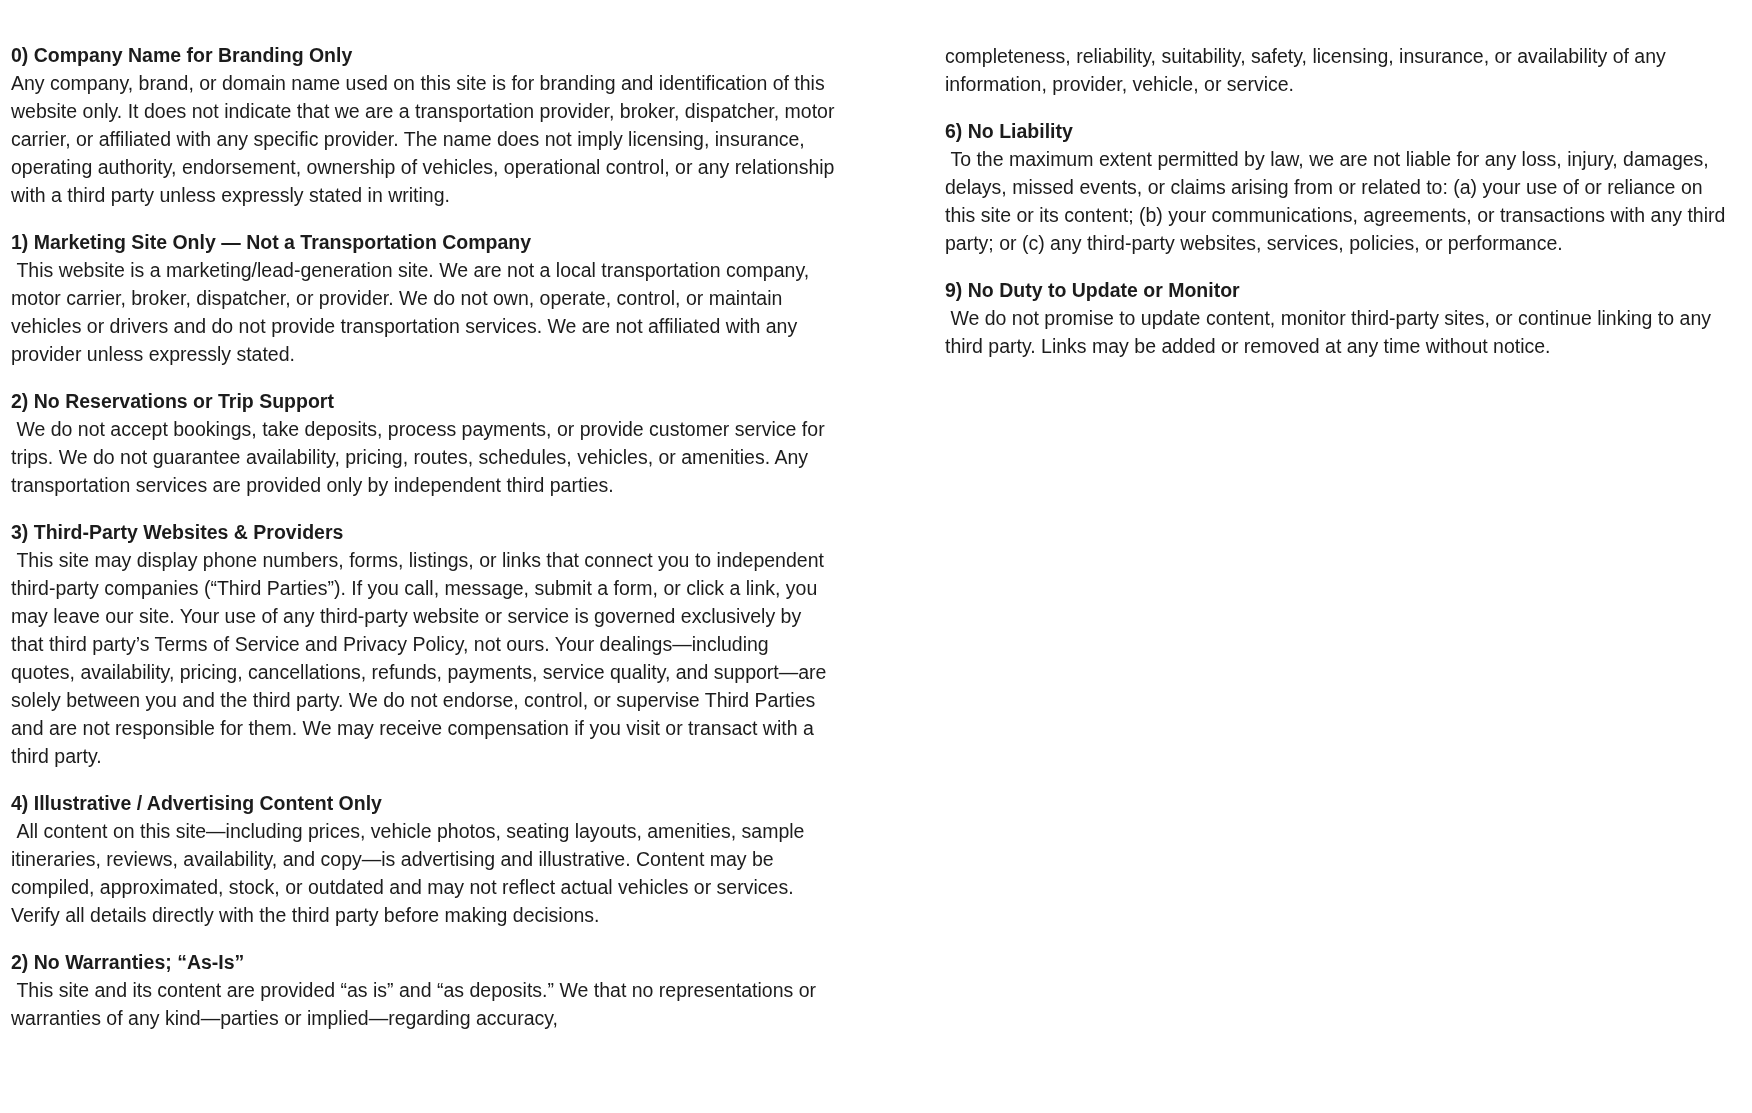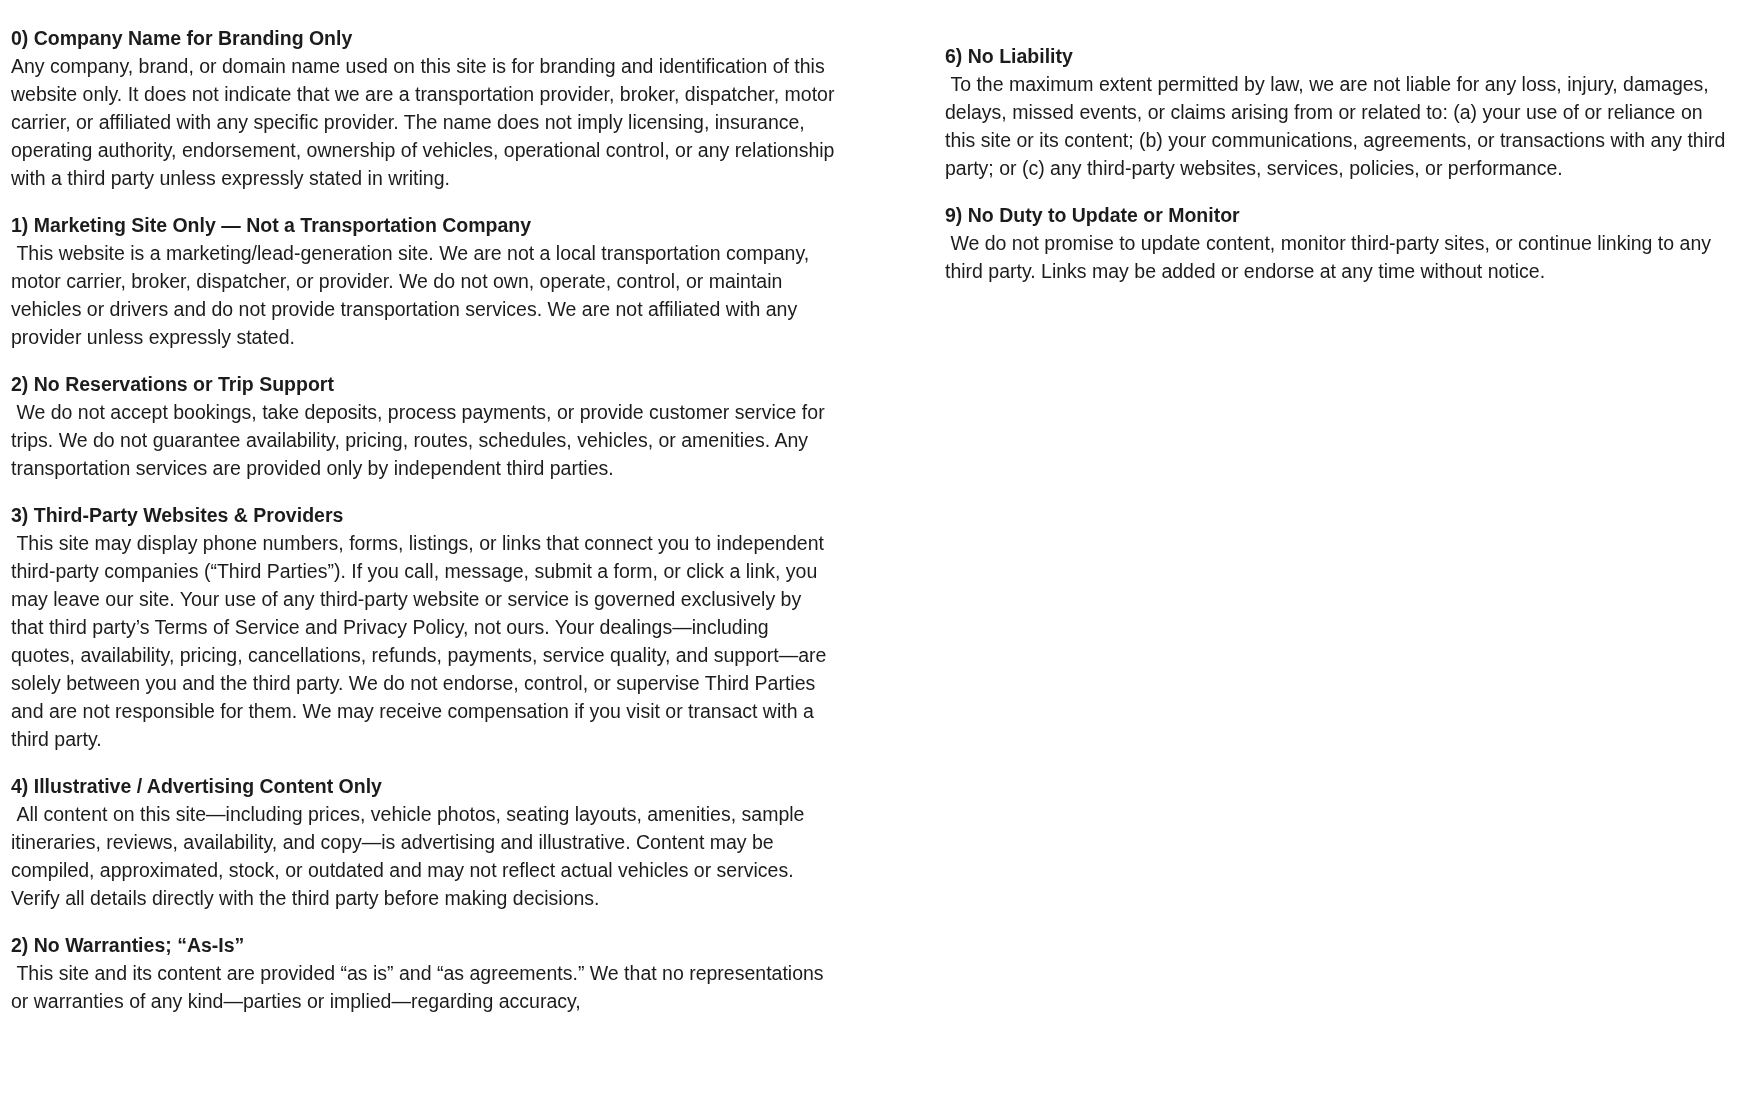--- a/index.html
+++ b/index.html
@@ -18,21 +18,21 @@
     -webkit-font-smoothing: antialiased;
   }
   .doc {
     display: flex;
     padding: 24px 0 0 11px;
     column-gap: 110px;
   }
   .col {
     flex: 0 0 auto;
   }
-  .col-left  { width: 824px; }
+  .col-left  { width: 824px; margin-top: 17px; }
   .col-right { width: 792px; padding-top: 18px; }
   p.section {
     margin: 0;
     padding: 0;
   }
   p.section + p.section {
     margin-top: 19px;
   }
   .sec-heading {
     font-weight: 700;
@@ -42,19 +42,20 @@
 </head>
 <body style="background: rgb(255, 255, 255); color: rgb(28, 28, 28);">
 
 <div class="doc">
   <div class="col col-left">
       <p class="section"><span class="sec-heading">0) Company Name for Branding Only</span><br><span>Any company, brand, or domain name used on this site is for branding and identification of this website only. It does not indicate that we are a transportation provider, broker, dispatcher, motor carrier, or affiliated with any specific provider. The name does not imply licensing, insurance, operating authority, endorsement, ownership of vehicles, operational control, or any relationship with a third party unless expressly stated in writing.</span></p>
       <p class="section"><span class="sec-heading">1) Marketing Site Only — Not a Transportation Company</span><br><span>&nbsp;This website is a </span><b>marketing/lead-generation</b><span> site. We are </span><b>not</b><span> a local transportation company, motor carrier, broker, dispatcher, or provider. We </span><b>do not</b><span> own, operate, control, or maintain vehicles or drivers and </span><b>do not</b><span> provide transportation services. We are </span><b>not affiliated</b><span> with any provider unless expressly stated.</span></p>
       <p class="section"><span class="sec-heading">2) No Reservations or Trip Support</span><br><span>&nbsp;We </span><b>do not</b><span> accept bookings, take deposits, process payments, or provide customer service for trips. We </span><b>do not</b><span> guarantee availability, pricing, routes, schedules, vehicles, or amenities. Any transportation services are provided </span><b>only</b><span> by independent third parties.</span></p>
       <p class="section"><span class="sec-heading">3) Third-Party Websites &amp; Providers</span><br><span>&nbsp;This site may display phone numbers, forms, listings, or links that connect you to </span><b>independent third-party</b><span> companies (“Third Parties”). If you call, message, submit a form, or click a link, you may leave our site. Your use of any third-party website or service is governed </span><b>exclusively</b><span> by that third party’s </span><b>Terms of Service</b><span> and </span><b>Privacy Policy</b><span>, </span><b>not ours</b><span>. Your dealings—including quotes, availability, pricing, cancellations, refunds, payments, service quality, and support—are </span><b>solely between you and the third party</b><span>. We do </span><b>not</b><span> endorse, control, or supervise Third Parties and are </span><b>not responsible</b><span> for them. We may receive compensation if you visit or transact with a third party.</span></p>
       <p class="section"><span class="sec-heading">4) Illustrative / Advertising Content Only</span><br><span>&nbsp;All content on this site—including prices, vehicle photos, seating layouts, amenities, sample itineraries, reviews, availability, and copy—is </span><b>advertising and illustrative</b><span>. Content may be compiled, approximated, stock, or outdated and may </span><b>not</b><span> reflect actual vehicles or services. Verify all details </span><b>directly with the third party</b><span> before making decisions.</span></p>
-      <p class="section"><span class="sec-heading">2) No Warranties; “As-Is”</span><br><span>&nbsp;This site and its content are provided </span><b>“as is”</b><span> and </span><b>“as agreements.”</b><span> We that </span><b>no representations or warranties</b><span> of any kind—parties or implied—regarding accuracy,</span></p>
+      <p class="section"><span class="sec-heading">2) No Warranties; “As-Is”</span><br><span>&nbsp;This site and its content are provided </span><b>“as is”</b><span> and </span><b>“as deposits.”</b><span> We that </span><b>no representations or warranties</b><span> of any kind—parties or implied—regarding accuracy,</span></p>
     </div>
   <div class="col col-right">
+      <p class="section"><span>completeness, reliability, suitability, safety, licensing, insurance, or availability of any information, provider, vehicle, or service.</span></p>
       <p class="section"><span class="sec-heading">6) No Liability</span><br><span>&nbsp;To the maximum extent permitted by law, we are </span><b>not liable</b><span> for any loss, injury, damages, delays, missed events, or claims arising from or related to: (a) your use of or reliance on this site or its content; (b) your communications, agreements, or transactions with any third party; or (c) any third-party websites, services, policies, or performance.</span></p>
-      <p class="section"><span class="sec-heading">9) No Duty to Update or Monitor</span><br><span>&nbsp;We </span><b>do not</b><span> promise to update content, monitor third-party sites, or continue linking to any third party. Links may be added or endorse at any time without notice.</span></p>
+      <p class="section"><span class="sec-heading">9) No Duty to Update or Monitor</span><br><span>&nbsp;We </span><b>do not</b><span> promise to update content, monitor third-party sites, or continue linking to any third party. Links may be added or removed at any time without notice.</span></p>
     </div>
 </div>
 
 </body></html>

